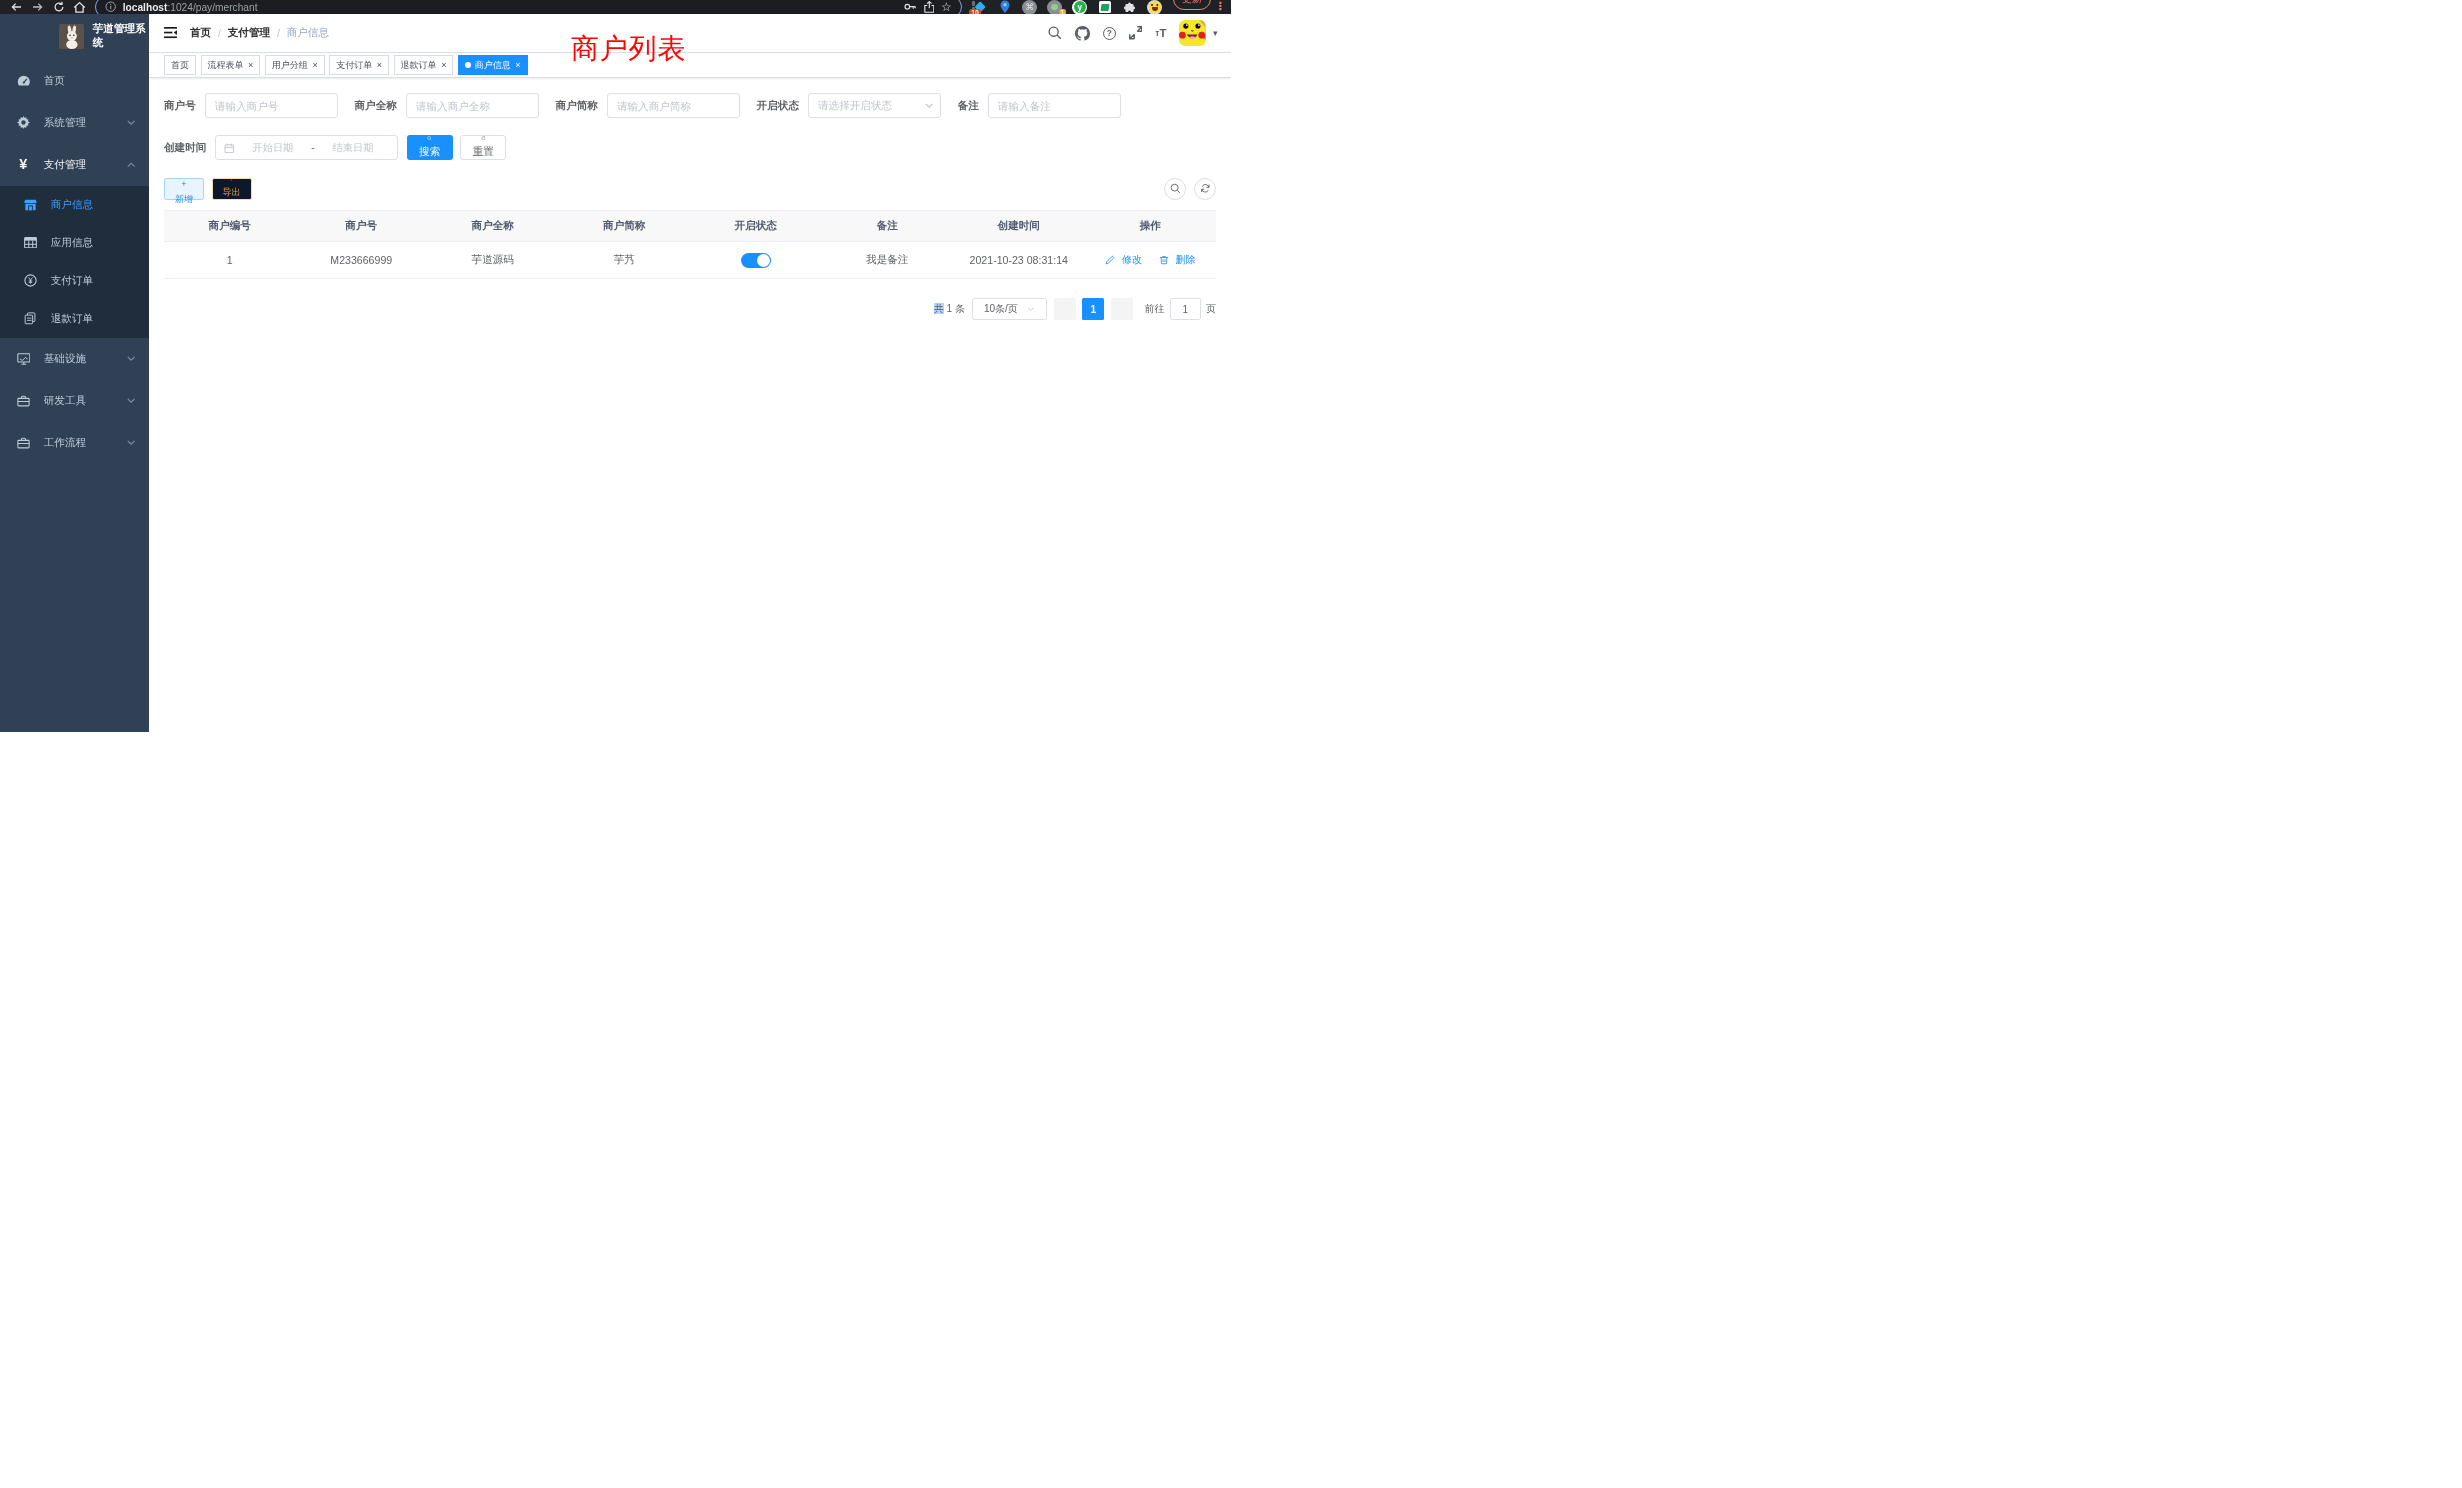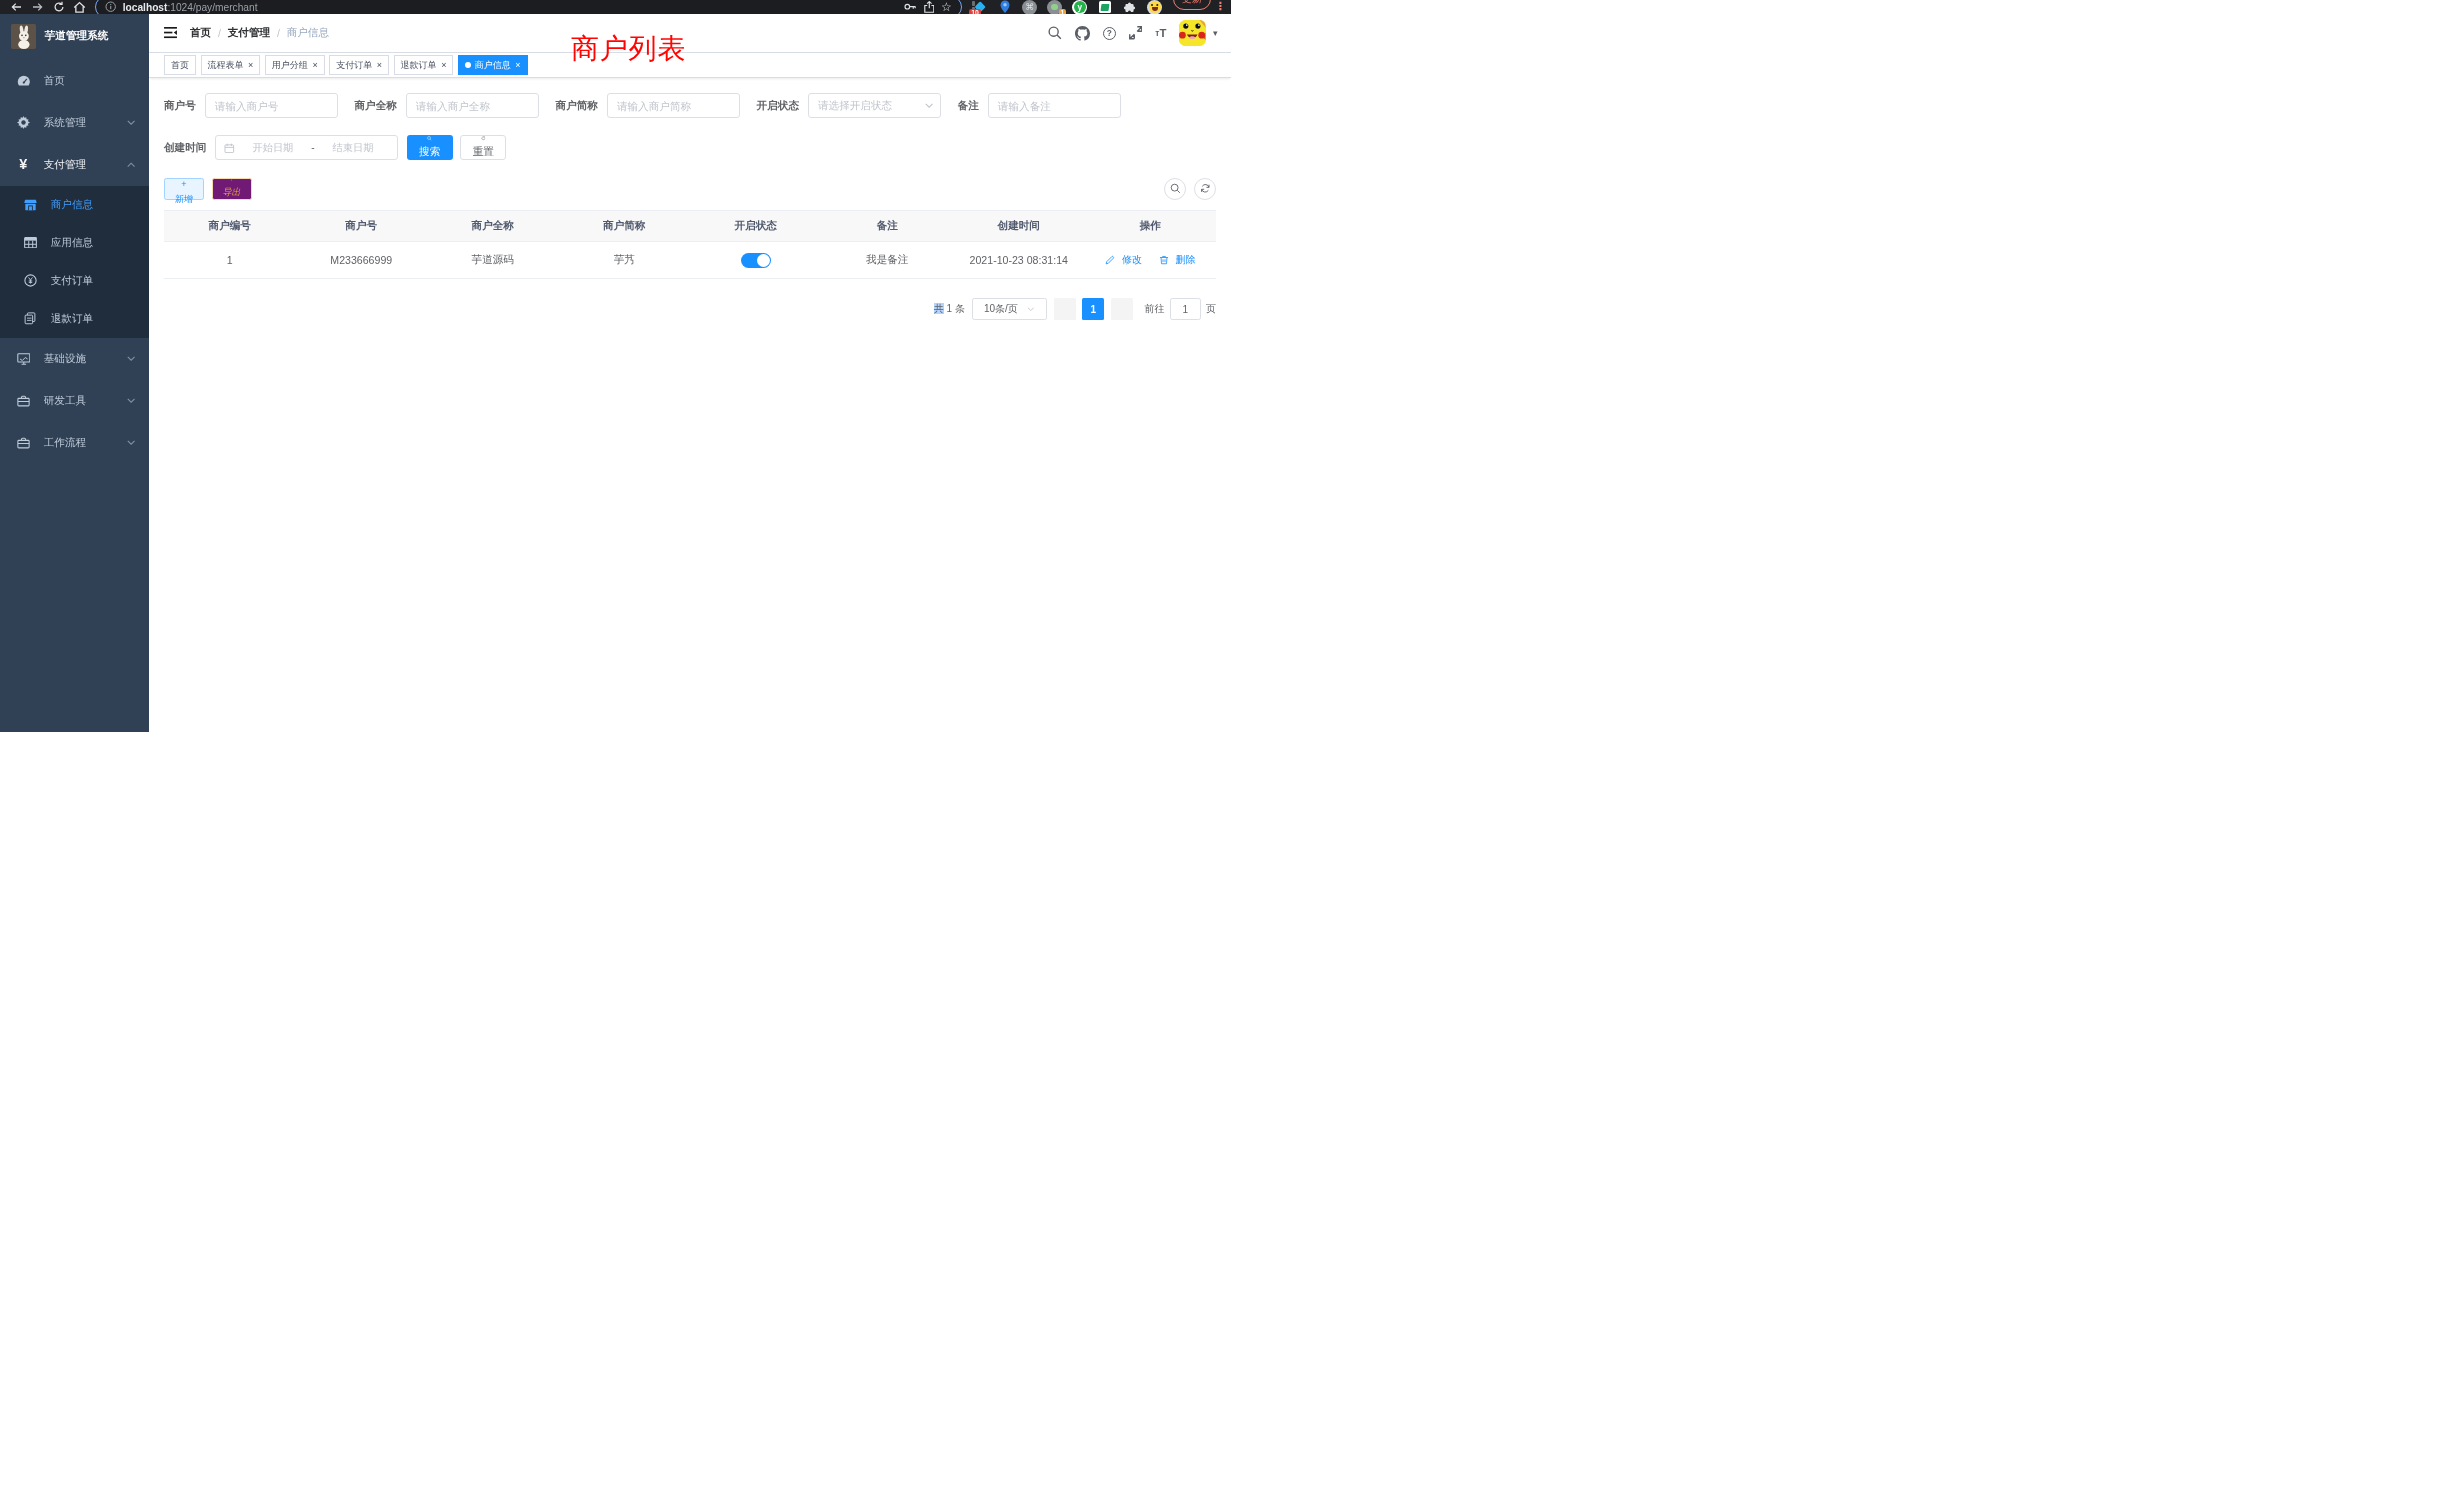--- a/index.html
+++ b/index.html
@@ -43,21 +43,21 @@
   .update-btn { border:1.1px solid #ef7f70; color:#ef7f70; font-size:10px; padding:3px 8.3px;
                 border-radius:11.4px; margin:0 3px 16px 6px; flex-shrink:0;font-style:italic; }
   .menu-dots { color:#ef7f70; font-size:11.4px; letter-spacing:0; width:10.6px; text-align:center; flex-shrink:0;
                font-weight:700; line-height:0.5; }
 
   
   .app { display:flex; height:718px; }
 
   
   .sidebar { width:149px; background:#304156; color:#bfcbd9; flex-shrink:0; overflow:hidden; }
-  .logo-row { height:38px; display:flex; align-items:center; gap:8.3px; padding:6px 0 0 11.4px; }
+  .logo-row { height:38px; display:flex; align-items:center; gap:8.3px; padding:6px 0 0 11.4px;margin-left:48px; }
   .logo-img { width:25px; height:25px; border-radius:2.3px; background:#5c5247; overflow:hidden; flex-shrink:0; }
   .logo-title { color:#fff; font-size:10.6px; font-weight:700; }
   .menu { padding-top:7.6px; }
   .menu-item { height:42px; display:flex; align-items:center; padding:0 13.6px 0 15px; font-size:10.6px; cursor:pointer; }
   .menu-icon { width:16.7px; margin-right:12px; display:flex; justify-content:center; align-items:center; color:#bfcbd9; }
   .menu-label { flex:1; white-space:nowrap; }
   .menu-arrow { color:#8391a5; display:flex; }
   .mi-active-parent { color:#f4f4f5; }
   .mi-active-parent .menu-icon { color:#f4f4f5; }
   .submenu { background:#1f2d3d; }
@@ -115,21 +115,21 @@
   .cal-icon { color:#c0c4cc; margin-right:1.5px; display:flex; }
   .btn { height:25px; border-radius:3px; font-size:10.6px; display:inline-flex; align-items:center; gap:4.5px;
          padding:0 11.4px; border:0.8px solid transparent; cursor:pointer; background:#fff;
          font-family:"Liberation Sans","DejaVu Sans",sans-serif;flex-direction:column; }
   .btn-search { background:#1890ff; color:#fff; margin-left:8.3px; }
   .btn-reset { border-color:#dcdfe6; color:#606266; margin-left:7.6px; }
 
   .toolbar-row { display:flex; align-items:center; margin-bottom:10.6px; }
   .btn-mini { height:22px; padding:0 10px; font-size:9px; border-radius:2.3px; }
   .btn-add { background:#e8f4ff; border-color:#a3d3ff; color:#1890ff; }
-  .btn-export { background:#701a75; border-color:#f5dab1; color:#e6a23c; margin-left:7.6px;font-style:italic; }
+  .btn-export { background:#0f172a; border-color:#f5dab1; color:#e6a23c; margin-left:7.6px; }
   .right-circles { margin-left:auto; display:flex; gap:7.6px; }
   .circle-btn { width:22px; height:22px; border-radius:50%; border:0.8px solid #dcdfe6; background:#fff;
                 display:flex; align-items:center; justify-content:center; color:#606266; cursor:pointer; }
 
   table.grid { width:100%; border-collapse:collapse; table-layout:fixed; }
   .grid th { background:#f8f8f9; color:#515a6e; font-weight:700; font-size:10.6px; height:31px;
              border-bottom:0.8px solid #ebeef5; border-top:0.8px solid #ebeef5; text-align:center; }
   .grid td { height:37px; text-align:center; font-size:10.6px; color:#606266; border-bottom:0.8px solid #ebeef5;
              background:#fff; }
   .switch { width:30px; height:15px; background:#1890ff; border-radius:7.6px; position:relative;

